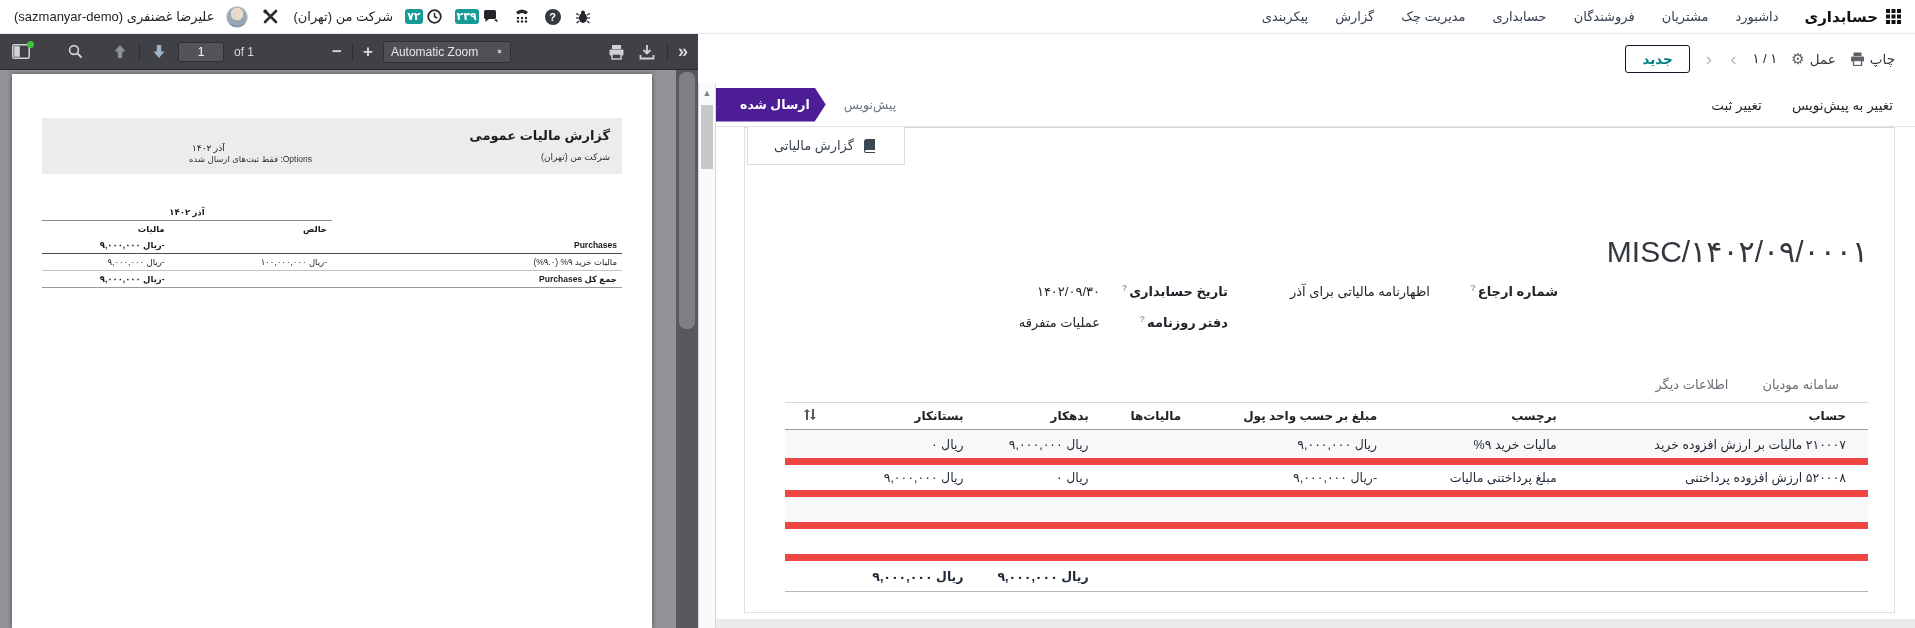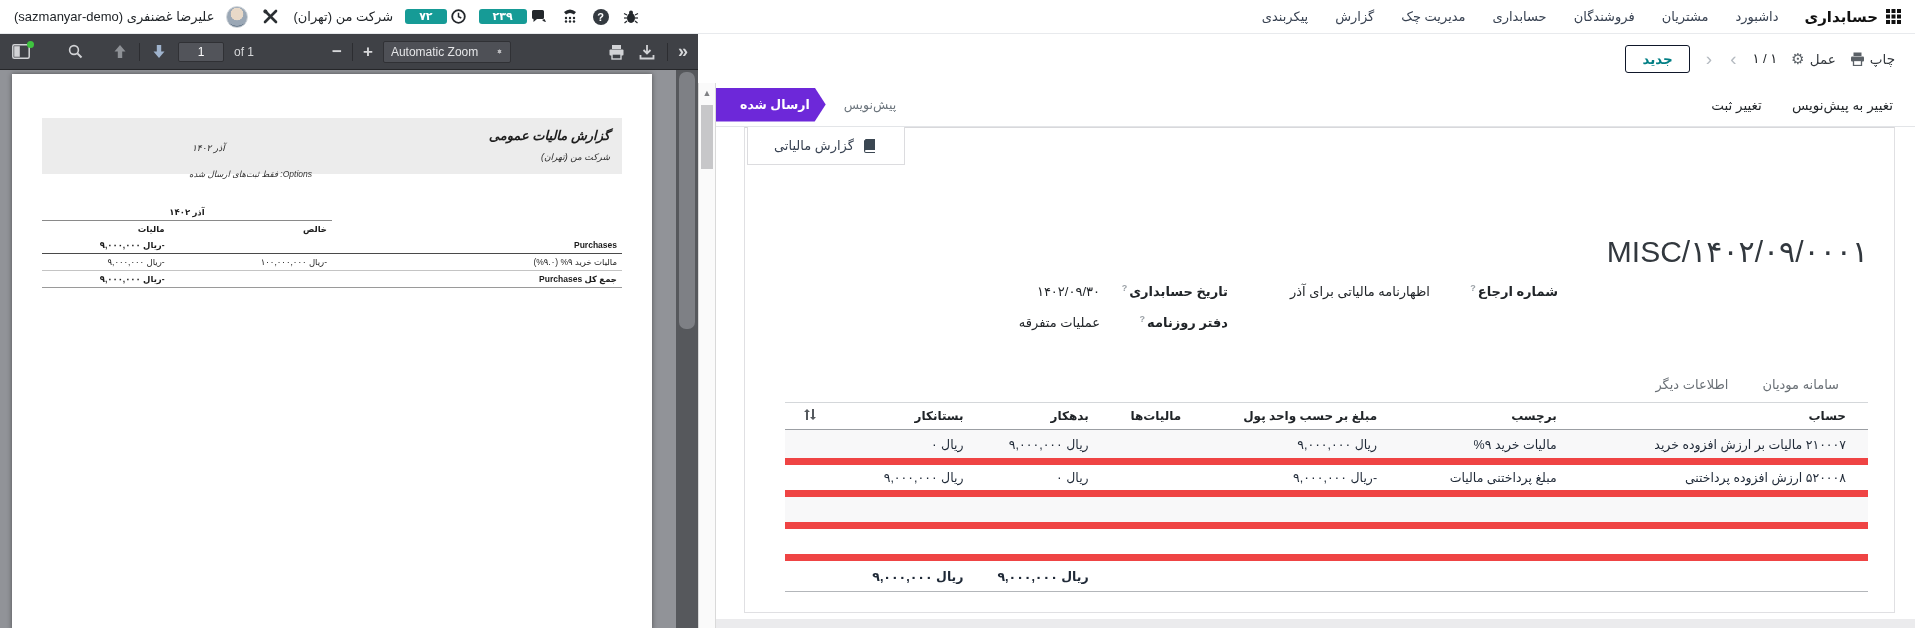--- a/index.html
+++ b/index.html
@@ -10,21 +10,21 @@
   
   .topbar { height:34px; background:#fff; border-bottom:1px solid #e8eaed;
     display:flex; align-items:center; justify-content:space-between; padding:0 14px; }
   .tb-left { display:flex; align-items:center; gap:12px; direction:ltr; }
   .user-name { font-size:13px; color:#212529; direction:rtl; }
   .avatar { width:22px; height:22px; border-radius:50%;
     background:radial-gradient(circle at 50% 35%, #e8d9c8 0 38%, #9aa7b5 40% 70%, #6e7f91 72%); border:1px solid #cfd4d9; }
   .company-name { font-size:13px; color:#212529; direction:rtl; }
   .badge-group { display:flex; align-items:center; gap:3px; }
   .count-badge { background:#169b96; color:#fff; font-size:11px; font-weight:bold;
-    padding:2px 14px; border-radius:3px; line-height:1; }
+    padding:2px 2px; border-radius:3px; line-height:1; }
   .help-circle { width:16px; height:16px; border-radius:50%; background:#343a40; color:#fff;
     font-size:11px; font-weight:bold; display:flex; align-items:center; justify-content:center; }
   .tb-right { display:flex; align-items:center; direction:rtl; gap:0; }
   .app-block { display:flex; align-items:center; gap:8px; margin-left:26px; }
   .app-name { font-size:15px; font-weight:bold; color:#111; }
   .menu-item { font-size:13px; color:#374151; margin-left:27px; cursor:pointer; }
 
   .main { display:flex; height:594px; background:#fff; }
 
   
@@ -43,27 +43,27 @@
     padding:0 7px; cursor:pointer; }
   .sel-arrows { display:flex; flex-direction:column; line-height:0; color:#b9babd; font-size:7px; gap:1px; }
   .more-btn { color:#d6d7d9; font-size:18px; font-weight:bold; cursor:pointer; }
 
   .pdf-viewer { position:absolute; top:36px; left:0; right:0; bottom:0; }
   .pdf-scrollbar { position:absolute; top:0; right:0; bottom:0; width:22px; background:#56585c; }
   .pdf-thumb { position:absolute; top:2px; left:3px; right:3px; height:46%; background:#7e8085; border-radius:7px; cursor:grab; }
   .pdf-page { position:absolute; top:4px; left:12px; width:640px; bottom:-2px; background:#fff;
     box-shadow:0 0 5px rgba(0,0,0,.45); direction:rtl; padding:44px 30px 0 30px; }
 
-  .doc-header { background:#ececec; padding:10px 12px; position:relative; min-height:56px;font-style:italic; }
+  .doc-header { background:#ececec; padding:10px 12px; position:relative; min-height:56px; }
   .doc-title { font-size:13px; font-weight:bold; color:#1e1e1e; }
   .doc-company { font-size:9px; color:#2e2e2e; margin-top:9px; }
   .doc-address { font-size:8px; color:#3c3c3c; margin-top:2px; }
   .doc-period-block { position:absolute; left:150px; top:25px; width:120px; text-align:left; }
   .doc-period { font-size:9px; color:#222; }
-  .doc-options { font-size:8.5px; color:#333; margin-top:16px; white-space:nowrap; }
+  .doc-options { font-size:8.5px; color:#333; margin-top:1px; white-space:nowrap; }
 
   .doc-table { width:100%; border-collapse:collapse; margin-top:30px; }
   .doc-table td { font-size:8.5px; color:#1c1c1c; padding:3px 5px; text-align:right; vertical-align:bottom; }
   .doc-ph { font-size:9px; font-weight:bold; text-align:center !important; border-bottom:1px solid #8a8a8a; }
   .doc-ch { font-size:9px; font-weight:bold; }
   .doc-row-strong td { font-weight:bold; }
   .doc-rule-heavy td { border-bottom:1.5px solid #4a4a4a; }
   .doc-rule-light td { border-bottom:1px solid #c4c4c4; }
   .doc-rule-med td { border-bottom:1px solid #9a9a9a; }
   .amt { white-space:nowrap; }
@@ -91,21 +91,21 @@
   .menu-btn { display:flex; align-items:center; gap:5px; cursor:pointer; direction:ltr; }
   .menu-btn .mlabel { font-size:13.5px; color:#32373c; }
   .gear-glyph { font-size:15px; color:#5b6167; line-height:1; }
 
   .statusbar-row { height:44px; border-bottom:1px solid #e3e5e8; display:flex; align-items:center;
     justify-content:space-between; padding:0 20px 0 0; }
   .hdr-buttons { display:flex; align-items:center; gap:26px; }
   .hdr-btn { background:none; border:none; font-size:13.5px; color:#212529; cursor:pointer; font-family:inherit; padding:4px 2px; }
   .status-steps { display:flex; align-items:center; height:100%; }
   .step-inactive { color:#6c757d; font-size:12.5px; padding:0 18px; cursor:pointer; }
-  .step-active { background:#6d28d9; color:#fff; font-size:12.5px; font-weight:bold;
+  .step-active { background:#4c1d95; color:#fff; font-size:12.5px; font-weight:bold;
     height:34px; display:flex; align-items:center; padding:0 16px 0 24px;
     clip-path:polygon(0 0, calc(100% - 11px) 0, 100% 50%, calc(100% - 11px) 100%, 0 100%); cursor:default; }
 
   .sheet-wrap { flex:1; position:relative; }
   .sheet { position:absolute; top:0; right:20px; left:28px; height:486px; background:#fff;
     border:1px solid #e0e0e3; border-top:1px solid #d8d8db; }
   .bottom-strip { position:absolute; left:0; right:0; bottom:0; height:9px; background:#ebebed; }
 
   .smart-btn { position:absolute; top:-1px; left:2px; width:158px; height:38px; background:#fff;
     border:1px solid #dcdcdf; border-top:none; display:flex; align-items:center; justify-content:center;

